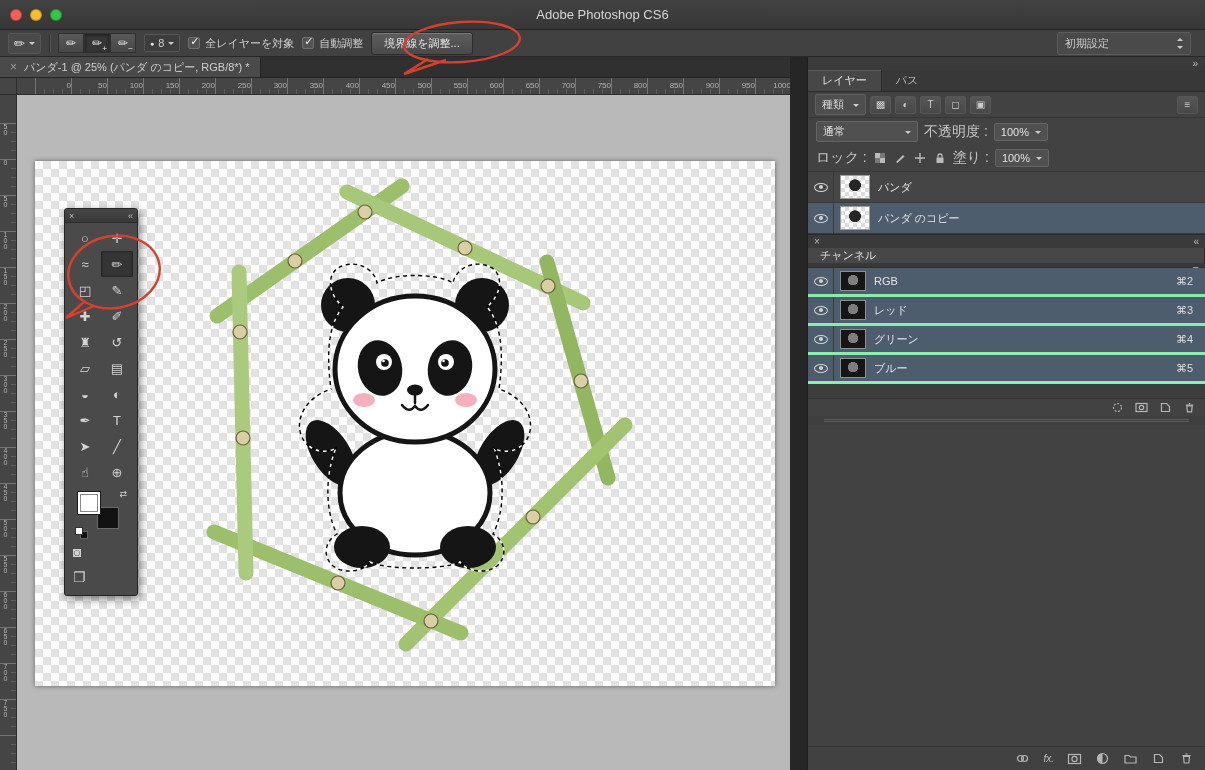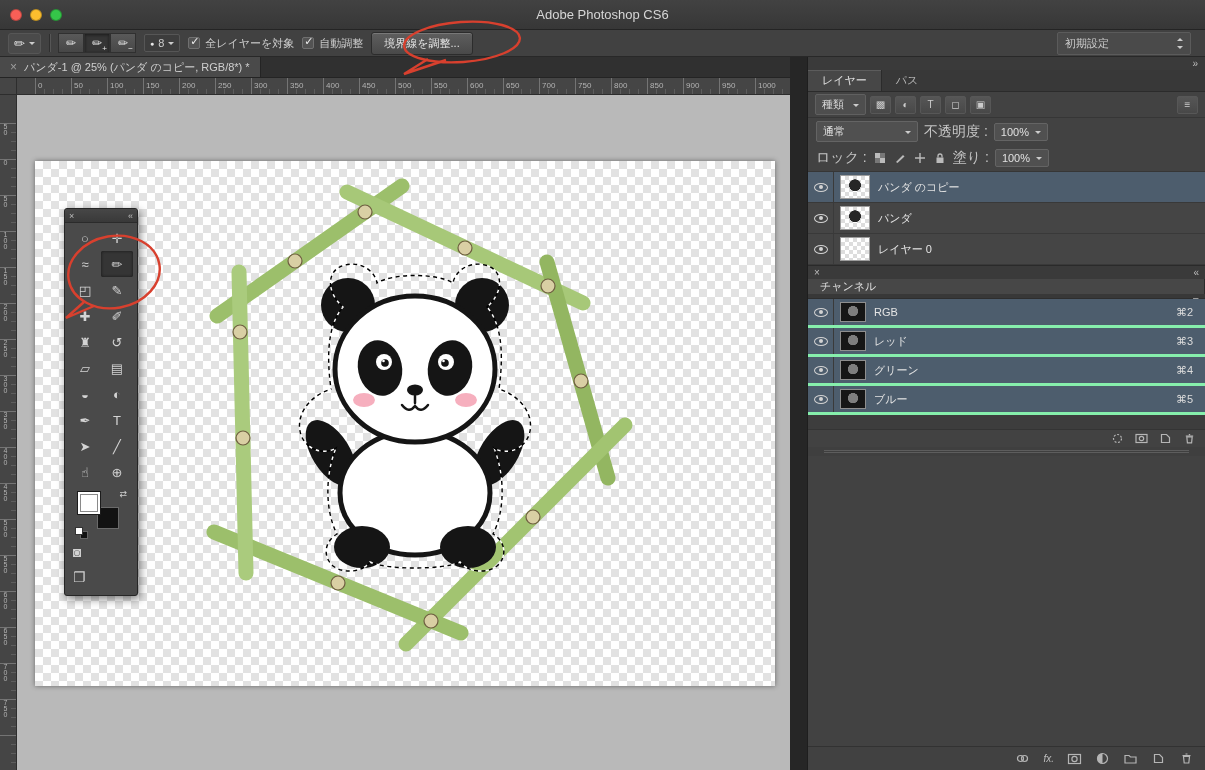--- a/index.html
+++ b/index.html
@@ -40,21 +40,21 @@
   .obspacer{flex:1;}
   .workspace{display:flex;align-items:center;justify-content:space-between;width:134px;
     padding:2px 7px;border:1px solid #5b5b5b;background:#4a4a4a;border-radius:2px;margin-right:6px;}
   
   .main{display:flex;height:713px;}
   .doc-area{width:790px;display:flex;flex-direction:column;background:#3a3a3a;}
   .tabbar{height:21px;background:#303030;display:flex;border-bottom:1px solid #242424;}
   .doctab{display:flex;align-items:center;gap:7px;padding:0 10px;background:#4a4a4a;
     border-right:1px solid #242424;font-size:11px;color:#cfcfcf;}
   .tabclose{color:#9d9d9d;font-size:12px;}
-  .hruler{height:17px;background:#454545;border-bottom:1px solid #2d2d2d;display:flex;}
+  .hruler{height:17px;background:#454545;border-bottom:1px solid #2d2d2d;display:flex;text-align:right;}
   .ruler-corner{width:17px;border-right:1px solid #2d2d2d;background:#454545;}
   .hnums{flex:1;overflow:hidden;white-space:nowrap;padding-left:18px;
     background-image:repeating-linear-gradient(to right,#747474 0 1px,transparent 1px 36px),
       repeating-linear-gradient(to right,#5d5d5d 0 1px,transparent 1px 9px);
     background-size:100% 100%,100% 5px;background-position:18px 0,18px 100%;background-repeat:no-repeat;}
   .hnum{display:inline-block;width:36px;font-size:8px;color:#b3b3b3;padding:2px 0 0 3px;}
   .viewport{flex:1;display:flex;min-height:0;}
   .vruler{width:17px;background:#454545;border-right:1px solid #2d2d2d;position:relative;
     background-image:repeating-linear-gradient(to bottom,#747474 0 1px,transparent 1px 36px),
       repeating-linear-gradient(to bottom,#5d5d5d 0 1px,transparent 1px 9px);
@@ -456,40 +456,33 @@
             </svg>
         </span>
         <span class="lbl">塗り :</span>
         <span class="sel-box valbox">
           <span>100%</span>
           <span class="caret"></span>
         </span>
       </div>
 
       <div>
+        <div class="lrow">
+          <span class="eyecell">
+              <span class="eye"></span>
+            </span>
+          <span class="thumb"></span>
+          <span class="lname">パンダ</span>
+        </div>
         <div class="lrow sel">
           <span class="eyecell">
               <span class="eye"></span>
             </span>
           <span class="thumb"></span>
           <span class="lname">パンダ のコピー</span>
-        </div>
-        <div class="lrow">
-          <span class="eyecell">
-              <span class="eye"></span>
-            </span>
-          <span class="thumb"></span>
-          <span class="lname">パンダ</span>
-        </div>
-        <div class="lrow">
-          <span class="eyecell">
-              <span class="eye"></span>
-            </span>
-          <span class="thumb plain"></span>
-          <span class="lname">レイヤー 0</span>
         </div>
       </div>
 
       <div class="ch-head">
         <span>×</span>
         <span>«</span>
       </div>
       <div class="ch-tabrow">
         <span class="ch-tab">チャンネル</span>
         <span class="ch-menu">≡</span>

